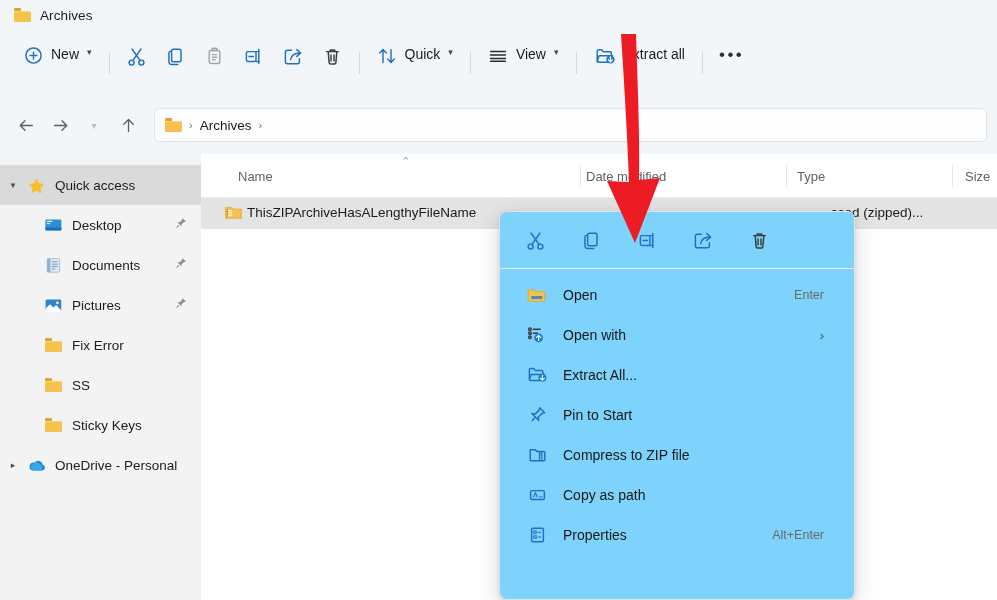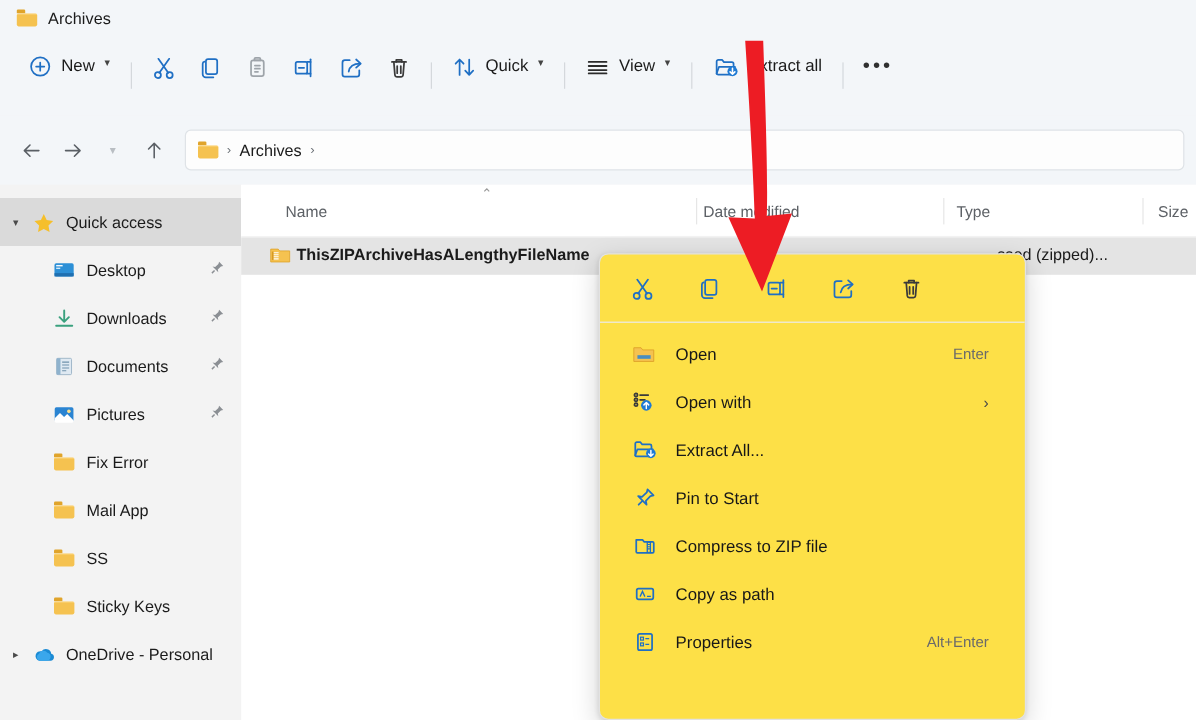--- a/index.html
+++ b/index.html
@@ -119,32 +119,32 @@
   .sortmark {
     position: absolute; left: 200px; top: 1px;
     font-size: 11px; color: #9b9b9b;
   }
   .filerow {
     position: absolute; left: 0; top: 44px; width: 796px; height: 31px;
     background: #e4e4e4;
   }
   .filerow .fname {
     position: absolute; left: 22px; top: 7px;
-    font-size: 13.5px; color: #1b1b1b; white-space: nowrap; font-weight: bold;
+    font-size: 13.5px; color: #1b1b1b; white-space: nowrap;
   }
   .filerow .ftype {
     position: absolute; left: 630px; top: 7px;
     font-size: 13.5px; color: #1b1b1b; white-space: nowrap;
   }
   .zip-ico { position: absolute; left: 24px; top: 8px; width: 17px; height: 14px; }
 
   
   .ctxmenu {
     position: absolute; left: 499px; top: 211px; width: 356px; height: 389px;
-    background: #fde047;
+    background: #7dd3fc;
     border: 1px solid #e2e2e2;
     border-radius: 8px;
     box-shadow: 0 7px 22px rgba(0,0,0,.17), 0 1px 4px rgba(0,0,0,.10);
     overflow: hidden;
   }
   .ctx-top {
     height: 57px; display: flex; align-items: center;
     padding: 0 18px; gap: 22px;
     border-bottom: 1px solid #ececec;
   }
@@ -338,33 +338,20 @@
         </span>
         <span class="side-label">Desktop</span>
         <svg class="pin" width="13" height="13" viewBox="0 0 13 13">
           <path d="M8.6 1.2l3.4 3.4-1.9.4-2.6 2.6.4 2.2-4.8-4.8 2.2.4L8 3z" fill="#8b8f94"></path>
           <path d="M2.6 10.6l2.2-2.2" stroke="#8b8f94" stroke-width="1.2"></path>
         </svg>
       </div>
       <div class="side-row indent">
         <span class="side-ico">
           <svg width="19" height="17" viewBox="0 0 19 17">
-            <path d="M9.5 1.8v8.4 M5.6 7.3l3.9 3.9 3.9-3.9" stroke="#3aa17e" fill="none" stroke-width="1.6" stroke-linecap="round" stroke-linejoin="round"></path>
-            <path d="M2.8 14.4h13.4" stroke="#3aa17e" stroke-width="1.6" stroke-linecap="round"></path>
-          </svg>
-        </span>
-        <span class="side-label">Downloads</span>
-        <svg class="pin" width="13" height="13" viewBox="0 0 13 13">
-          <path d="M8.6 1.2l3.4 3.4-1.9.4-2.6 2.6.4 2.2-4.8-4.8 2.2.4L8 3z" fill="#8b8f94"></path>
-          <path d="M2.6 10.6l2.2-2.2" stroke="#8b8f94" stroke-width="1.2"></path>
-        </svg>
-      </div>
-      <div class="side-row indent">
-        <span class="side-ico">
-          <svg width="19" height="17" viewBox="0 0 19 17">
             <rect x="3.2" y="1.6" width="12.4" height="13.6" rx="1" fill="#dfe9f2" stroke="#9fb6c8" stroke-width=".8"></rect>
             <rect x="3.2" y="1.6" width="3.2" height="13.6" fill="#8fb2cd"></rect>
             <path d="M7.8 4.8h5.8 M7.8 7.2h5.8 M7.8 9.6h5.8 M7.8 12h3.4" stroke="#6f91ab" stroke-width=".9"></path>
           </svg>
         </span>
         <span class="side-label">Documents</span>
         <svg class="pin" width="13" height="13" viewBox="0 0 13 13">
           <path d="M8.6 1.2l3.4 3.4-1.9.4-2.6 2.6.4 2.2-4.8-4.8 2.2.4L8 3z" fill="#8b8f94"></path>
           <path d="M2.6 10.6l2.2-2.2" stroke="#8b8f94" stroke-width="1.2"></path>
         </svg>
@@ -384,29 +371,20 @@
         </svg>
       </div>
       <div class="side-row indent">
         <span class="side-ico">
           <div class="folder-ico">
             <div class="tab"></div>
             <div class="body"></div>
           </div>
         </span>
         <span class="side-label">Fix Error</span>
-      </div>
-      <div class="side-row indent">
-        <span class="side-ico">
-          <div class="folder-ico">
-            <div class="tab"></div>
-            <div class="body"></div>
-          </div>
-        </span>
-        <span class="side-label">Mail App</span>
       </div>
       <div class="side-row indent">
         <span class="side-ico">
           <div class="folder-ico">
             <div class="tab"></div>
             <div class="body"></div>
           </div>
         </span>
         <span class="side-label">SS</span>
       </div>

